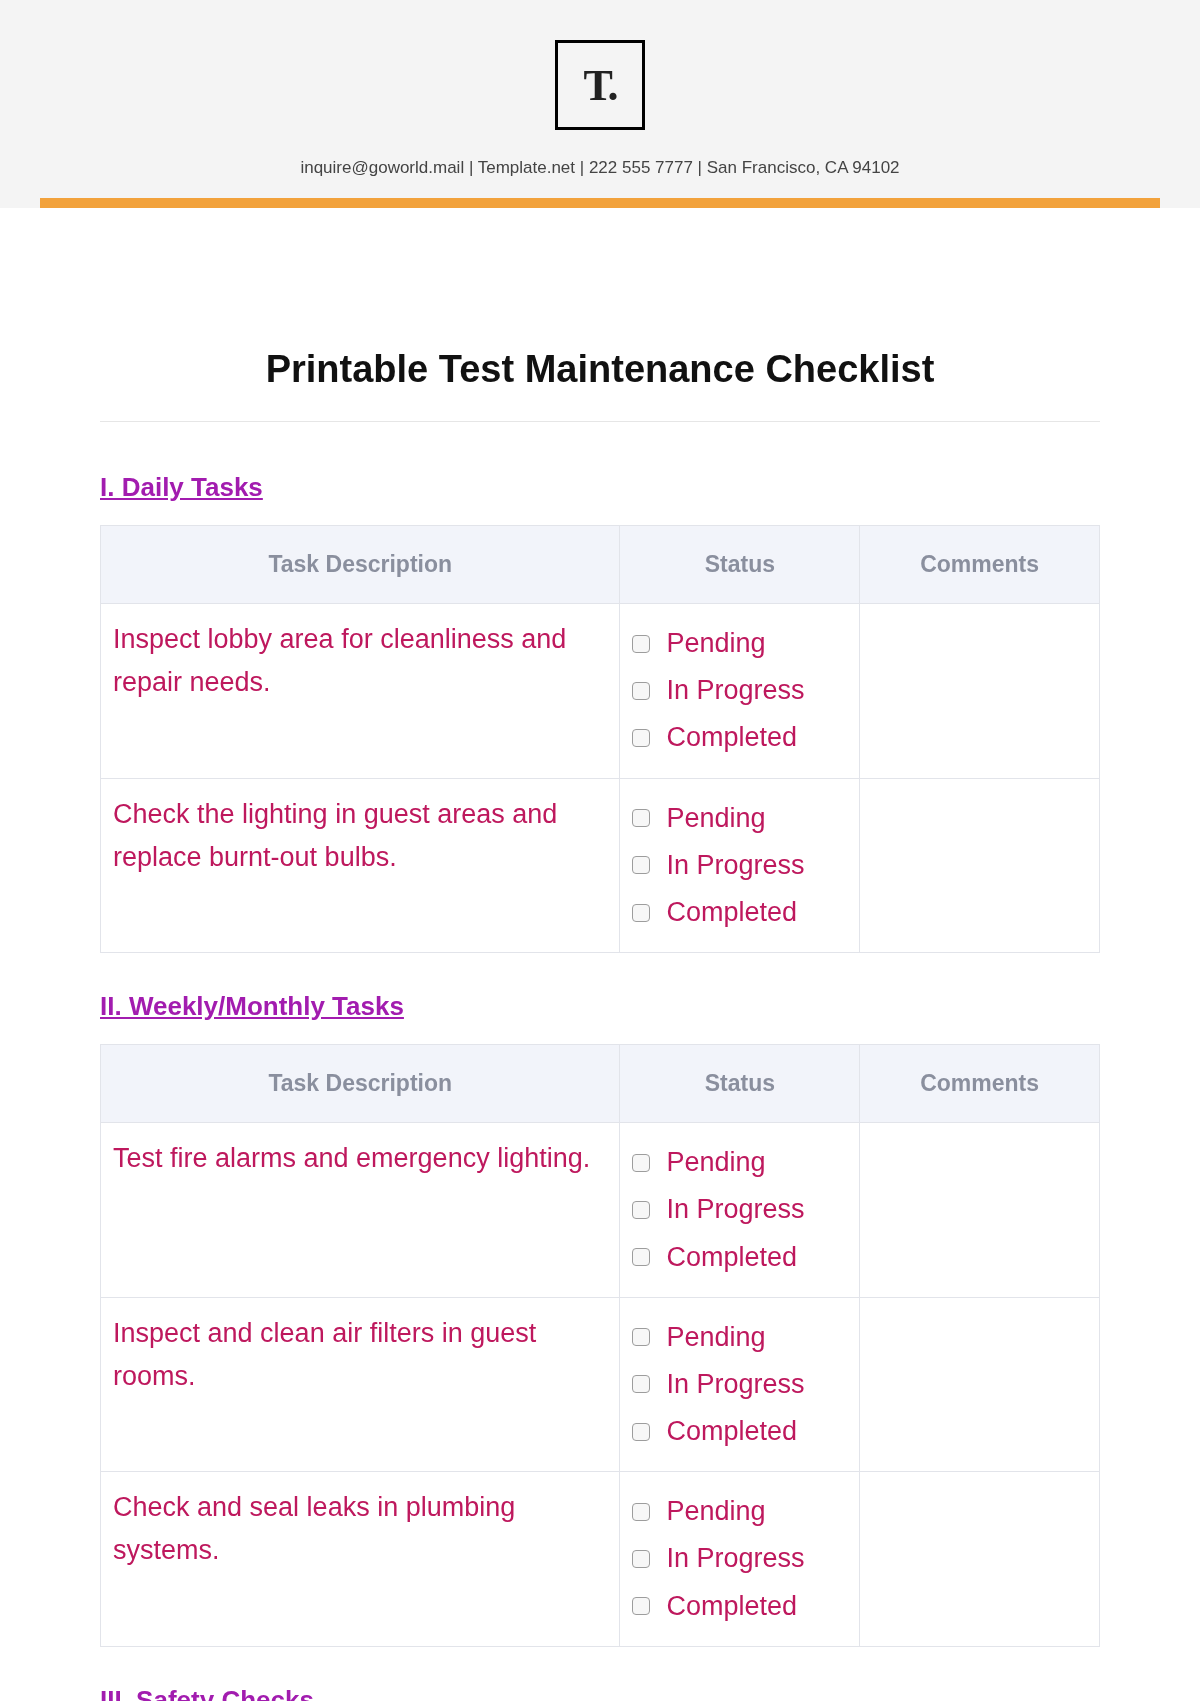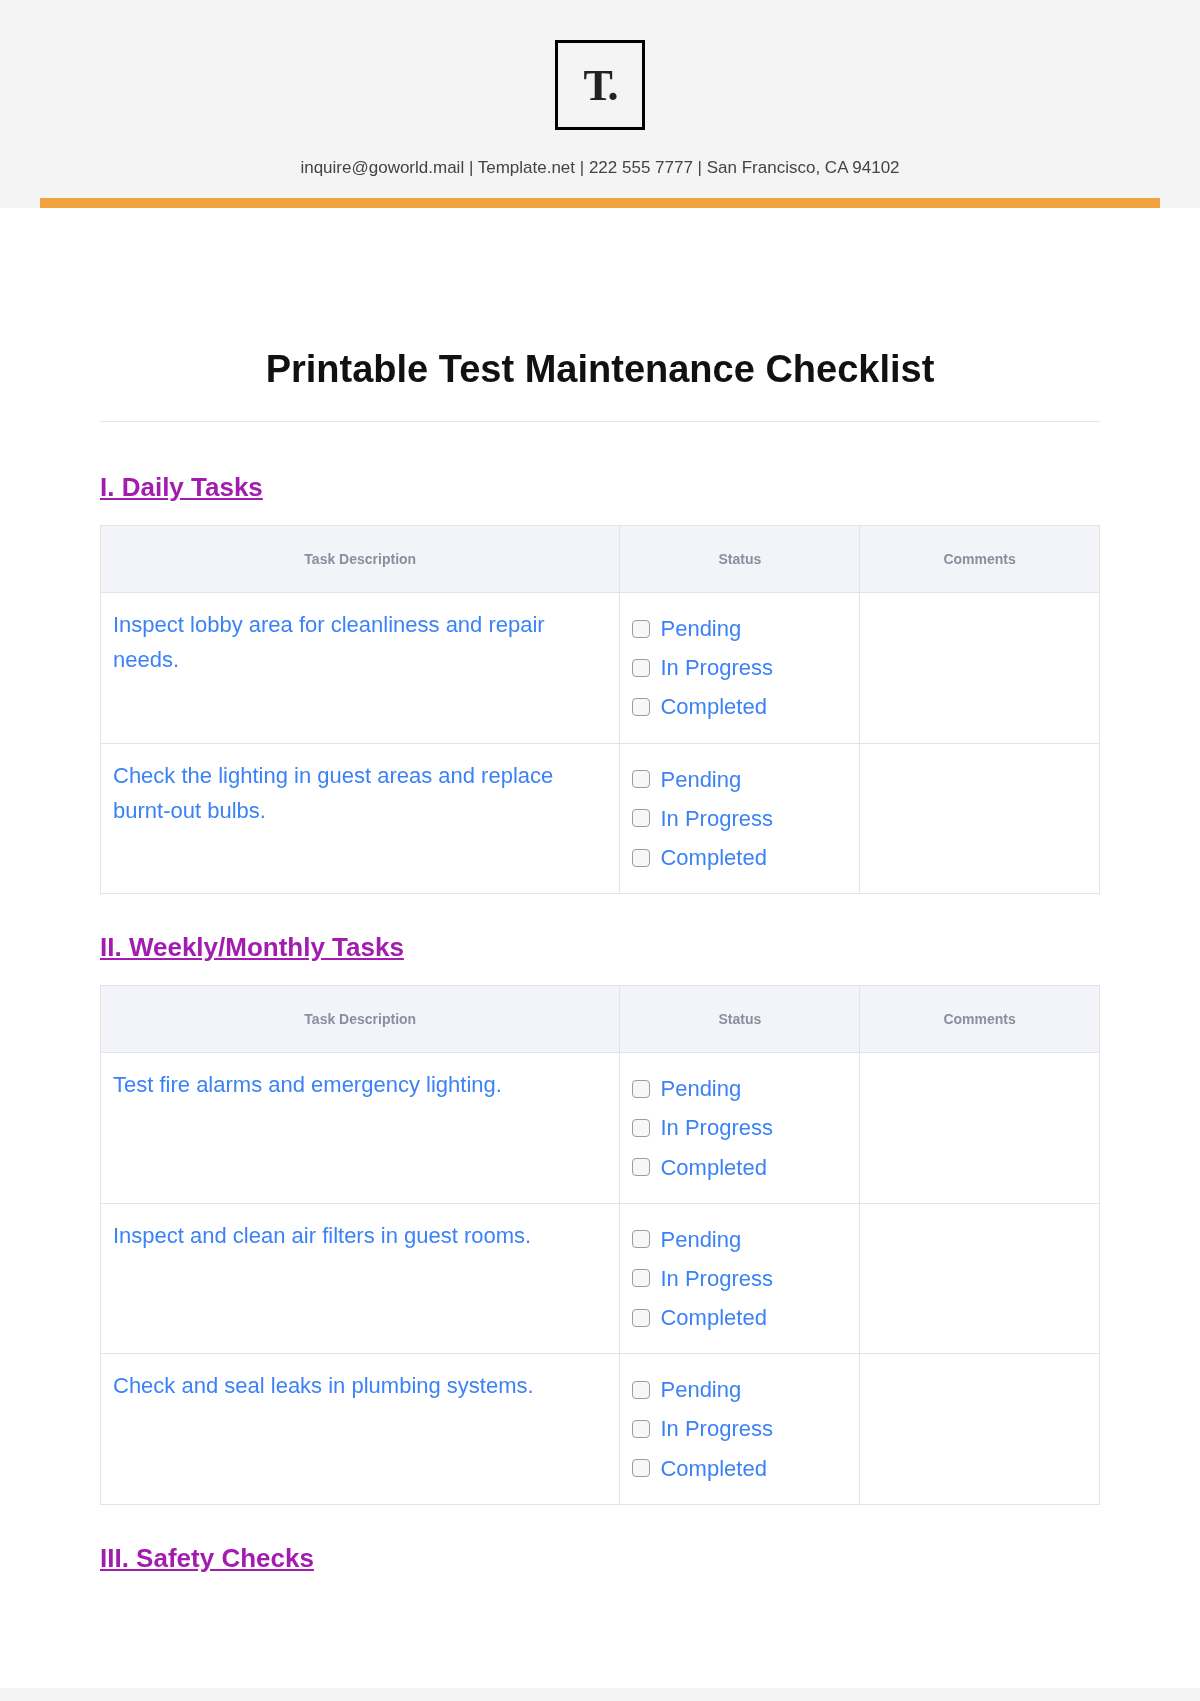--- a/index.html
+++ b/index.html
@@ -69,40 +69,40 @@
   }
   table.tasks {
     width: 100%;
     border-collapse: collapse;
     border: 1px solid #e2e4ea;
   }
   table.tasks th {
     background: #f2f4fa;
     color: #8a8f9e;
     font-weight: 700;
-    font-size: 14px;
+    font-size: 23px;
     padding: 25px 10px;
     border: 1px solid #e2e4ea;
     text-align: center;
   }
   table.tasks td {
     border: 1px solid #e2e4ea;
     padding: 14px 12px;
-    font-size: 22px;
-    color: #3b82f6;
+    font-size: 27px;
+    color: #be185d;
     vertical-align: top;
     line-height: 1.6;
   }
   td.col-desc { width: 52%; }
   td.col-status { width: 24%; }
   td.col-comments { width: 24%; }
   .status-row {
     display: flex;
     align-items: center;
-    gap: 10px;
+    gap: 16px;
     margin: 4px 0;
   }
   .chk {
     width: 18px;
     height: 18px;
     border: 1.5px solid #9d9d9d;
     border-radius: 4px;
     background: #f7f7f7;
     flex-shrink: 0;
   }

